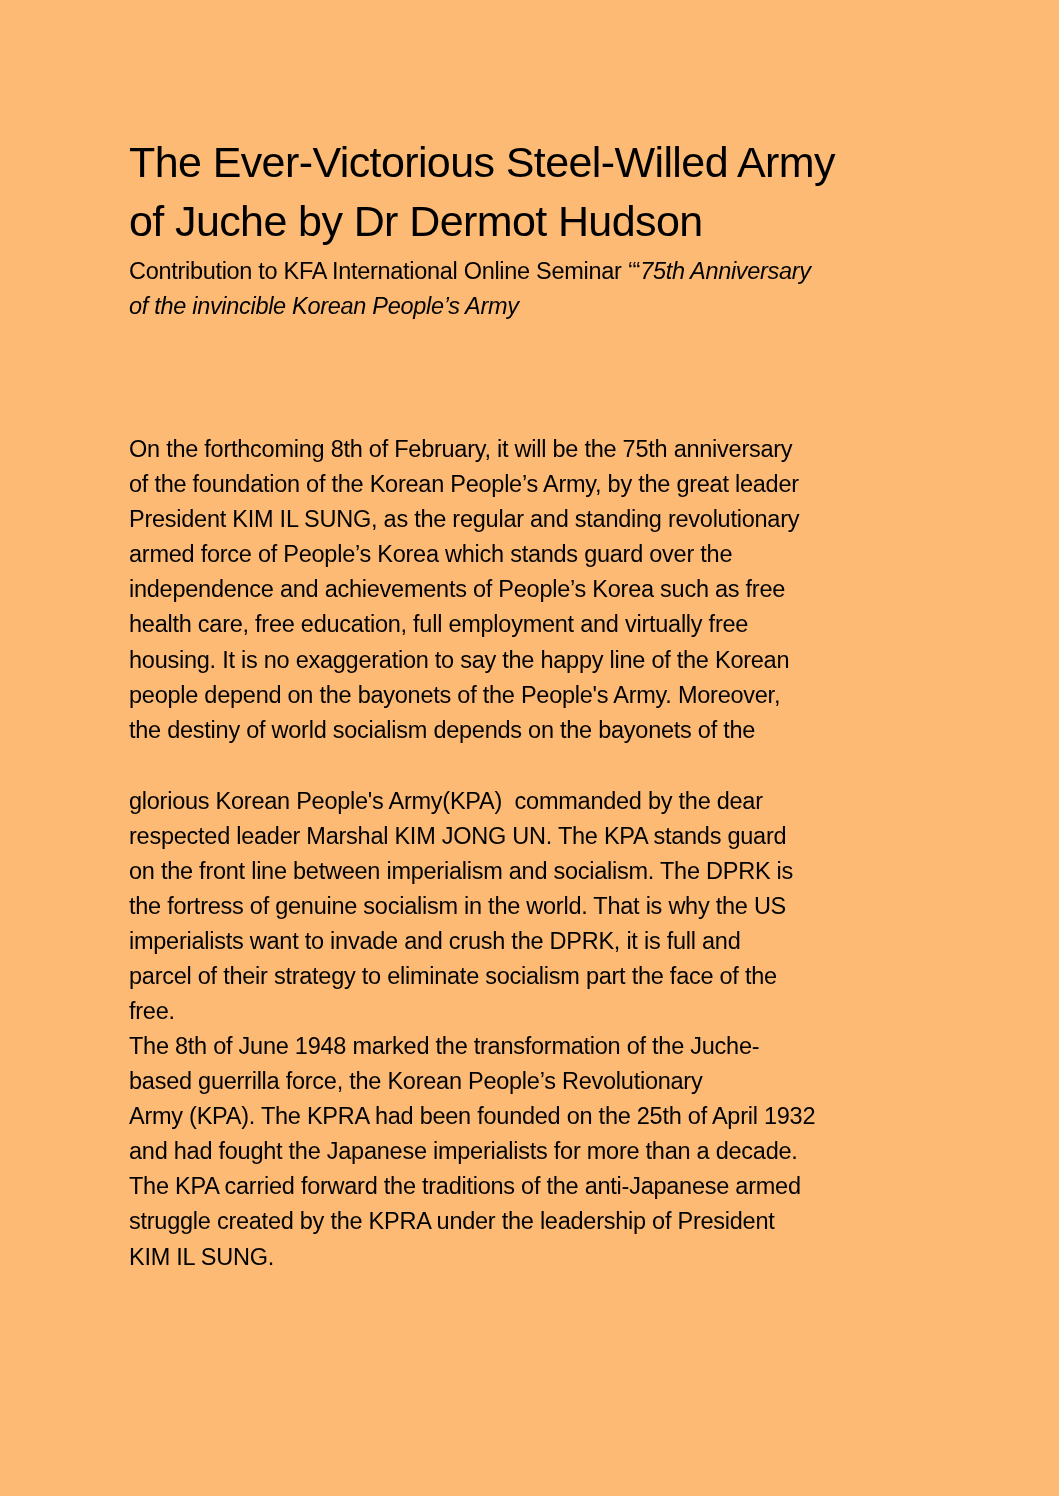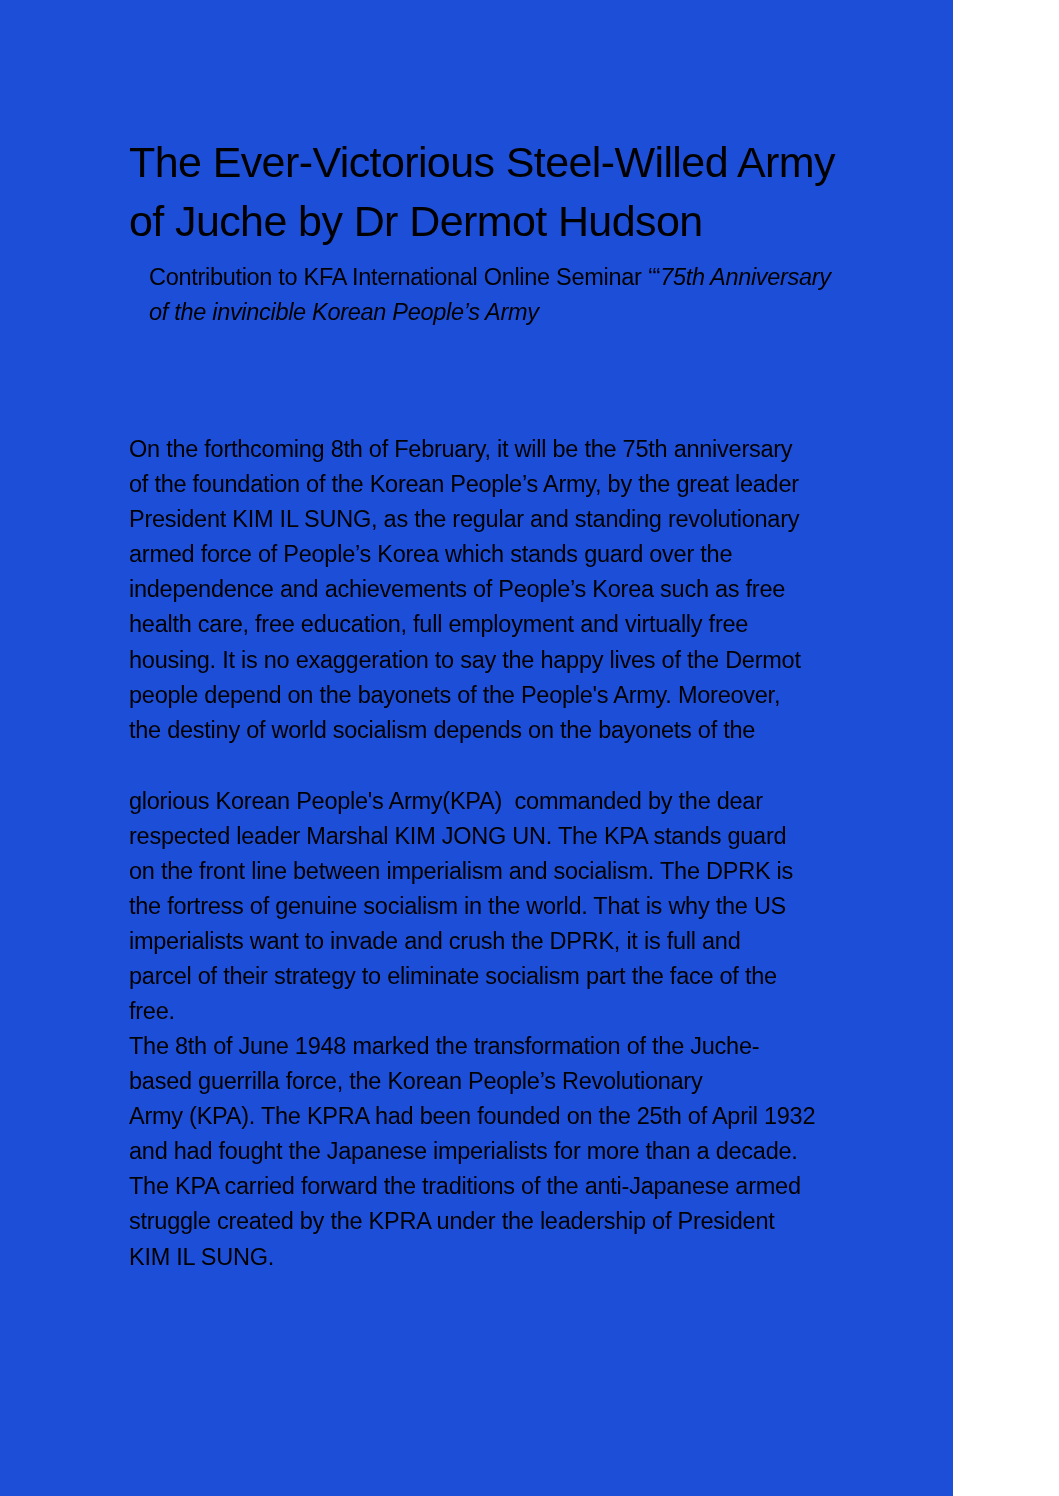--- a/index.html
+++ b/index.html
@@ -1,20 +1,20 @@
 <!DOCTYPE html>
 <html><head>
 <meta charset="utf-8">
 <style>
   html, body { margin: 0; padding: 0; background: #ffffff; }
   body { width: 1059px; height: 1496px; position: relative; overflow: hidden; font-family: "Liberation Sans", sans-serif; color: #000; }
-  .page { position: absolute; left: 0; top: 0; width: 953px; height: 1496px; background: #1d4ed8; }
+  .page { position: absolute; left: 0; top: 0; width: 1059px; height: 1496px; background: #fdba74; }
   .title { position: absolute; left: 129px; top: 133px; width: 900px; }
   .title .line { font-size: 43px; line-height: 59px; letter-spacing: -0.6px; white-space: nowrap; }
-  .subtitle { position: absolute; left: 129px; top: 260px; width: 900px; margin-left: 20px; }
+  .subtitle { position: absolute; left: 129px; top: 254px; width: 900px; }
   .subtitle .line { font-size: 23.5px; line-height: 35px; white-space: nowrap; letter-spacing: -0.3px; }
   .subtitle em { font-style: italic; }
   .para { position: absolute; left: 129px; width: 900px; }
   .para .line { font-size: 23.5px; line-height: 35.1px; white-space: nowrap; letter-spacing: -0.25px; }
   #para-1 { top: 432px; }
   #para-2 { top: 1029px; }
 </style>
 </head>
 <body>
 
@@ -30,21 +30,21 @@
     <div class="line"><em>of the invincible Korean People’s Army</em></div>
   </div>
 
   <div class="para" id="para-1">
     <div class="line">On the forthcoming 8th of February, it will be the 75th anniversary</div>
     <div class="line">of the foundation of the Korean People’s Army, by the great leader</div>
     <div class="line">President KIM IL SUNG, as the regular and standing revolutionary</div>
     <div class="line">armed force of People’s Korea which stands guard over the</div>
     <div class="line">independence and achievements of People’s Korea such as free</div>
     <div class="line">health care, free education, full employment and virtually free</div>
-    <div class="line">housing. It is no exaggeration to say the happy lives of the Dermot</div>
+    <div class="line">housing. It is no exaggeration to say the happy line of the Korean</div>
     <div class="line">people depend on the bayonets of the People's Army. Moreover,</div>
     <div class="line">the destiny of world socialism depends on the bayonets of the</div>
     <div class="line" style="white-space: pre; margin-top: 36px;">glorious Korean People's Army(KPA)  commanded by the dear</div>
     <div class="line">respected leader Marshal KIM JONG UN. The KPA stands guard</div>
     <div class="line">on the front line between imperialism and socialism. The DPRK is</div>
     <div class="line">the fortress of genuine socialism in the world. That is why the US</div>
     <div class="line">imperialists want to invade and crush the DPRK, it is full and</div>
     <div class="line">parcel of their strategy to eliminate socialism part the face of the</div>
     <div class="line">free.</div>
   </div>

